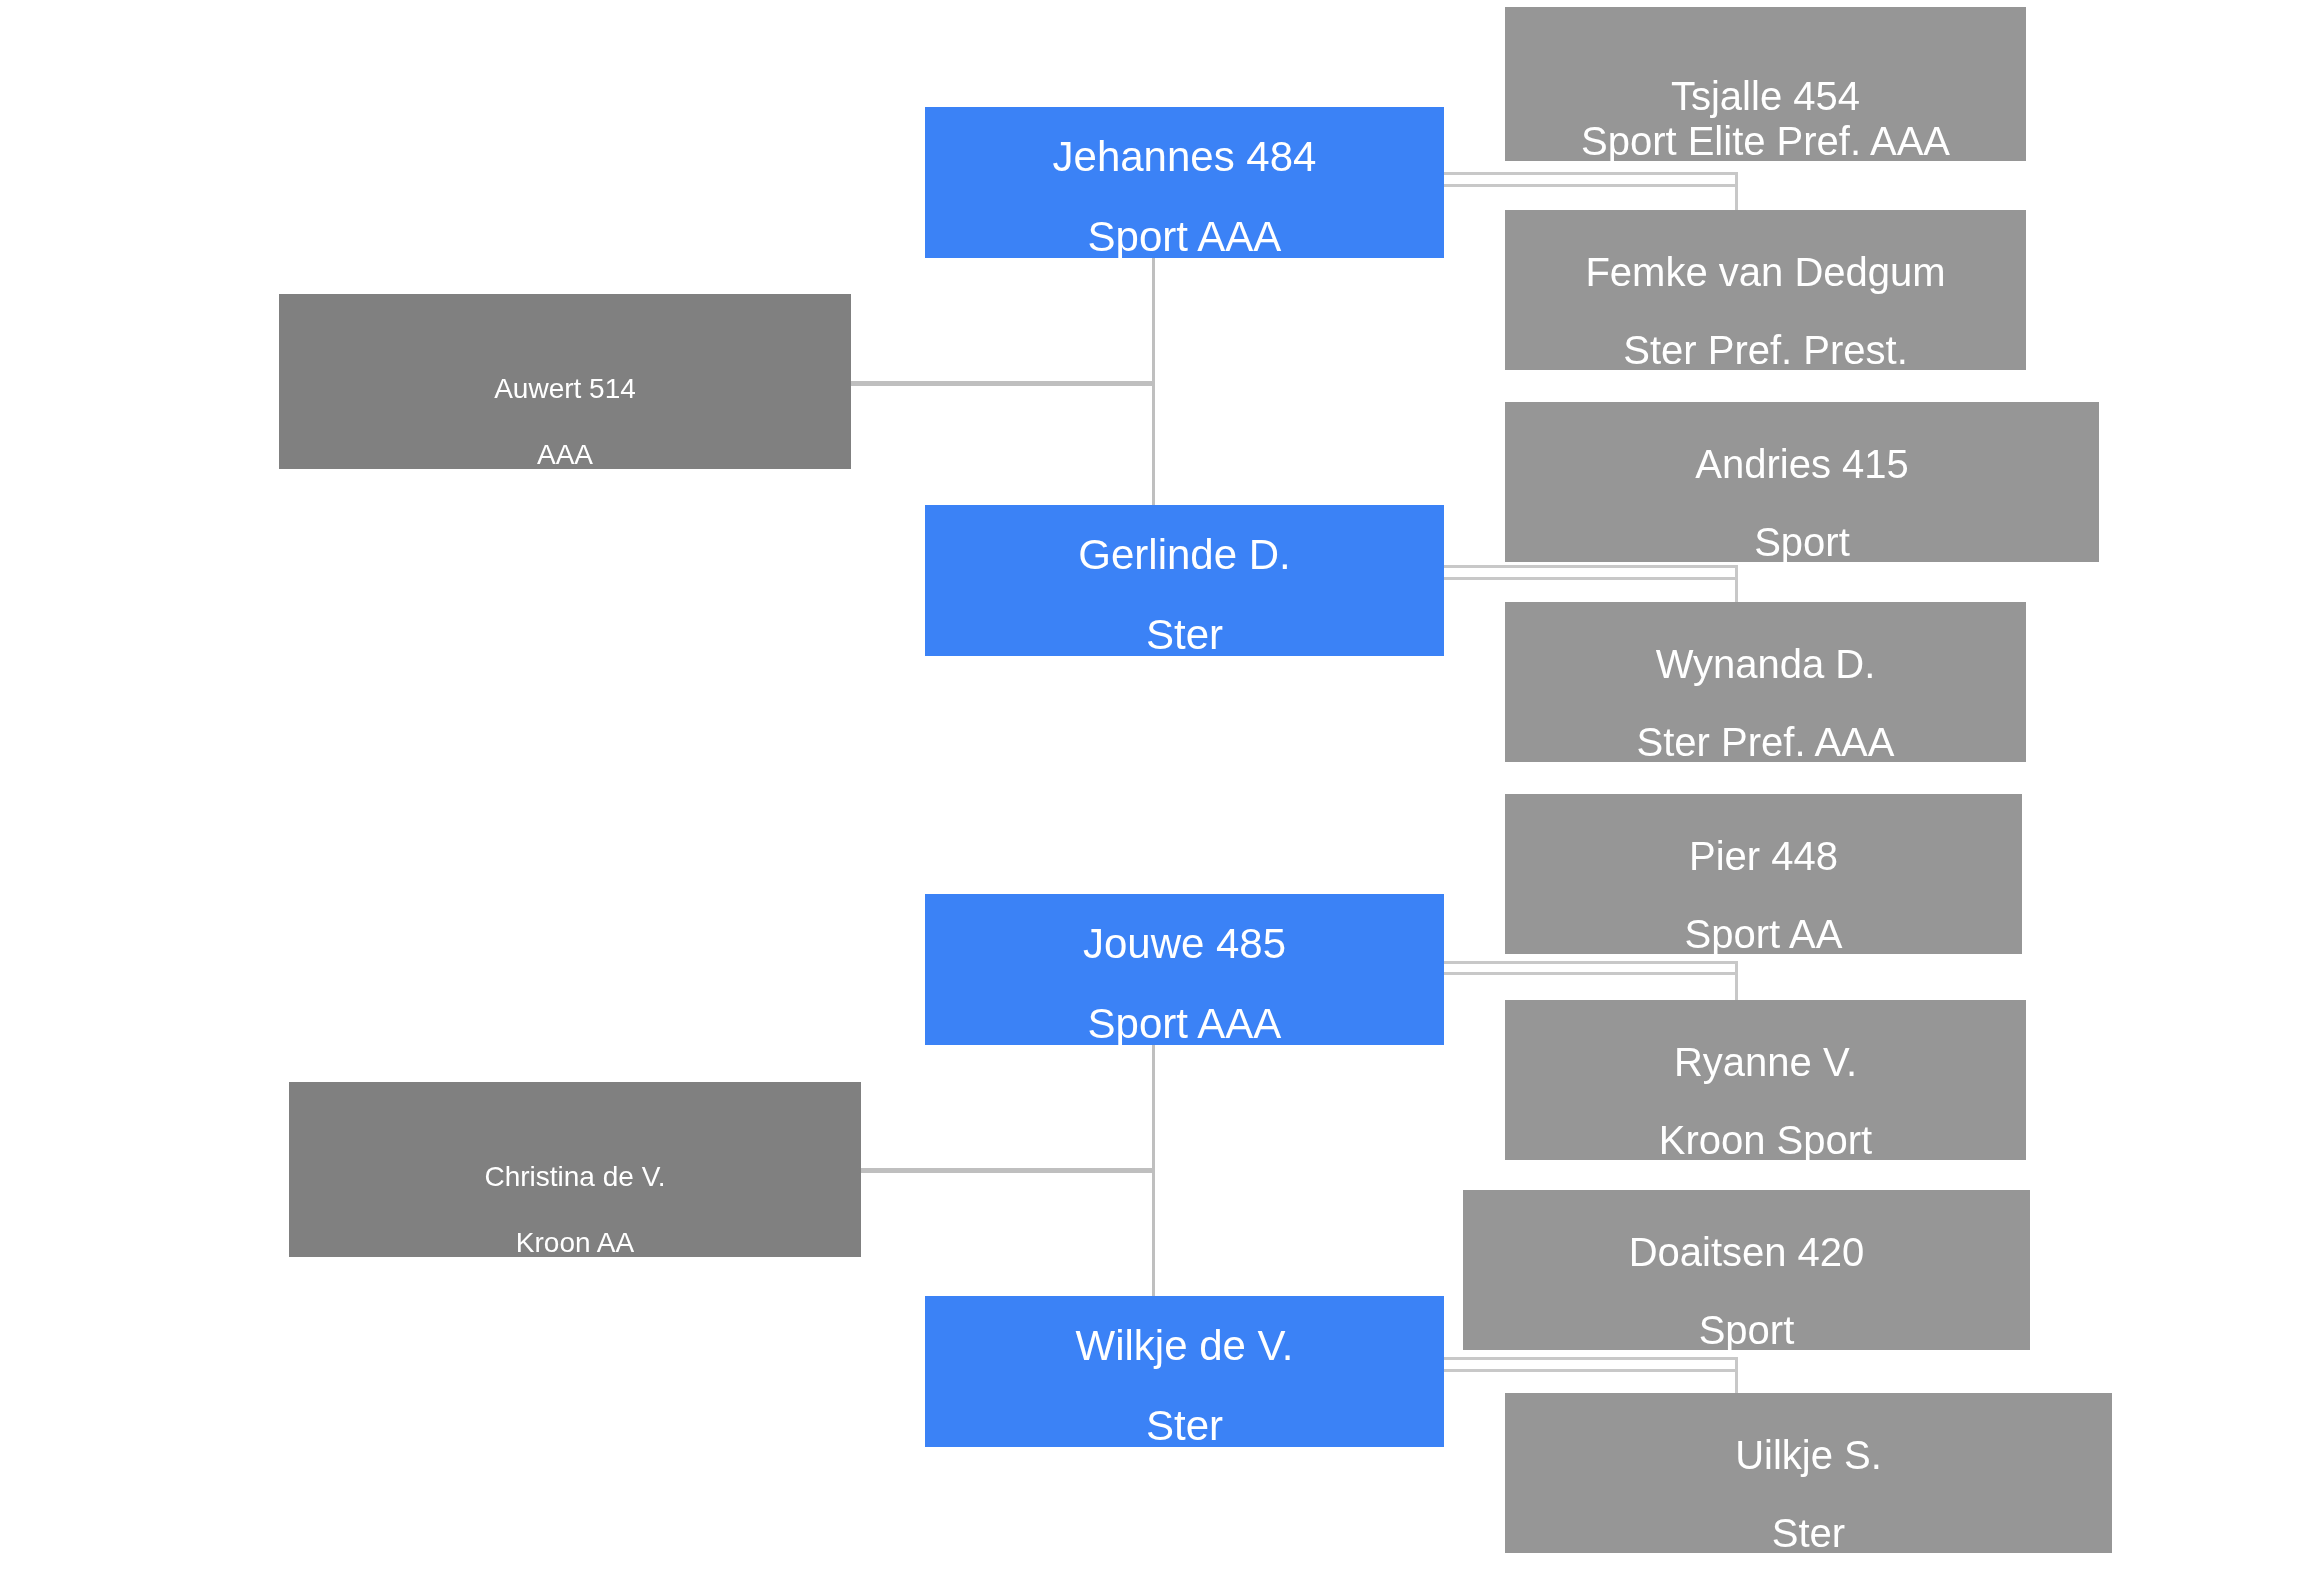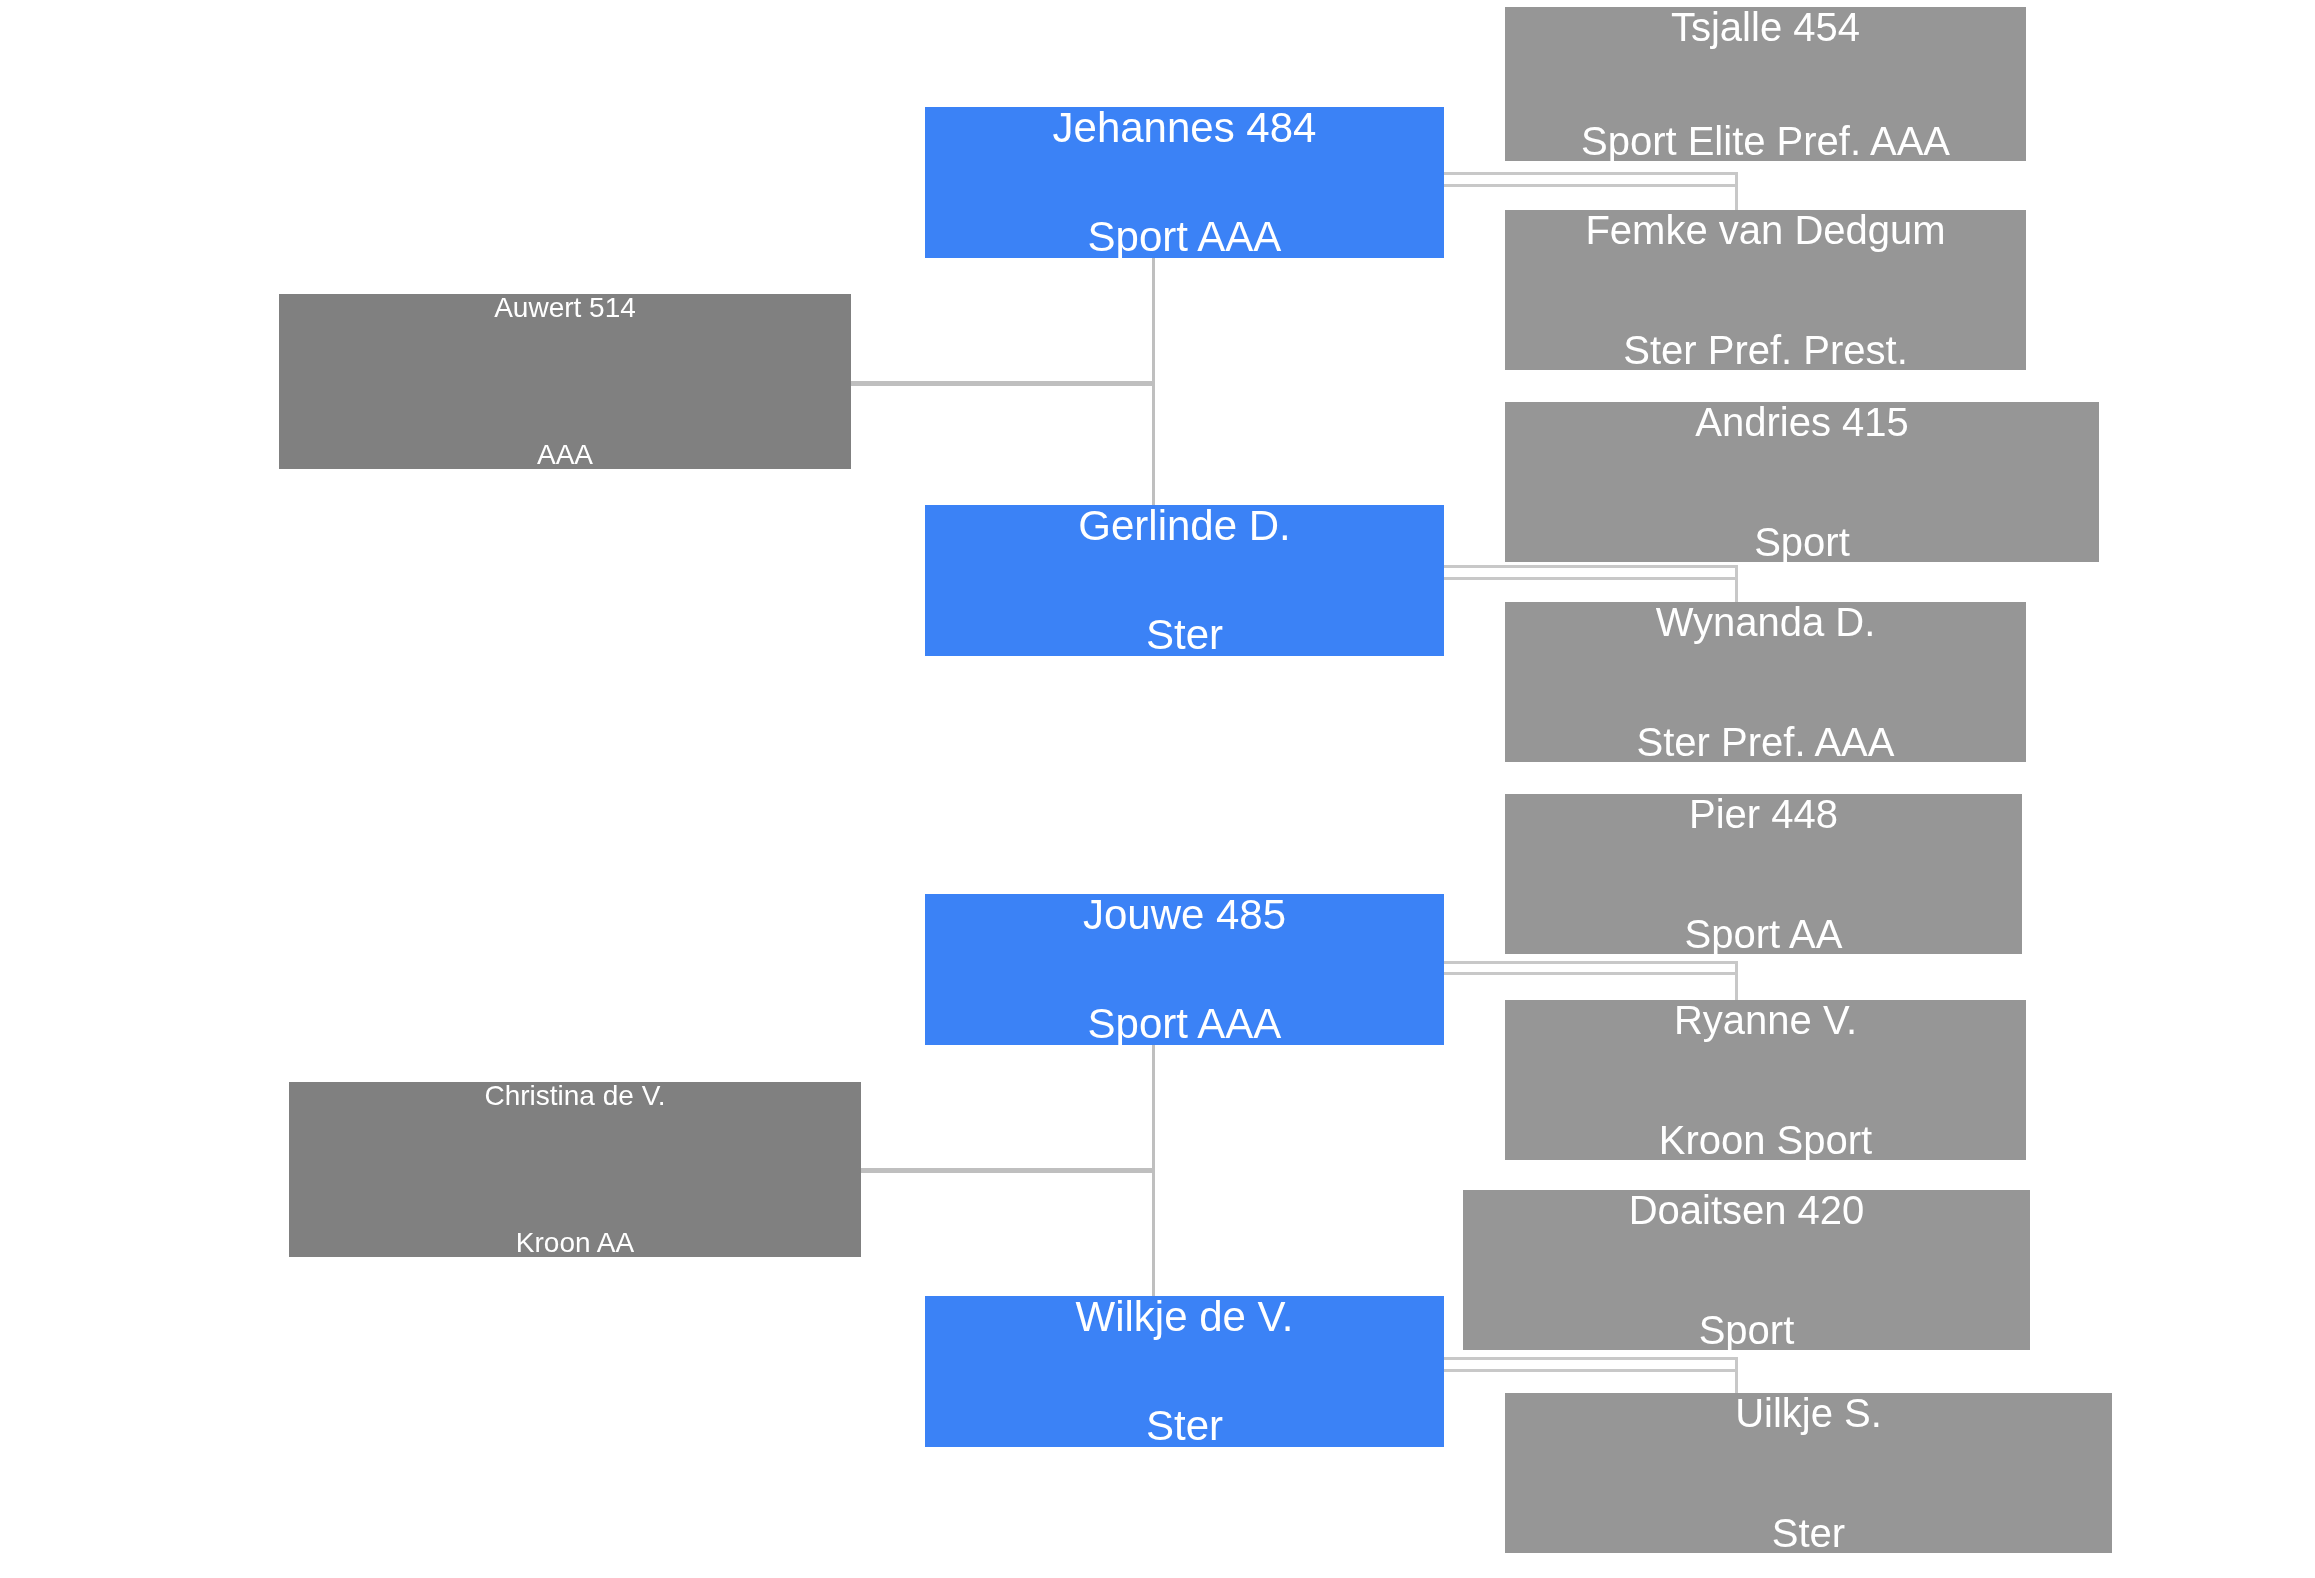--- a/index.html
+++ b/index.html
@@ -20,21 +20,21 @@
     overflow: hidden;
   }
 
   
   .node {
     position: absolute;
     box-sizing: border-box;
     display: flex;
     flex-direction: column;
     align-items: center;
-    justify-content: space-between;
+    justify-content: flex-end;
     color: #ffffff;
     text-align: center;
     line-height: 1.0;
     overflow: hidden;
   }
   .node .ln {
     display: block;
     white-space: nowrap;
   }
 
@@ -111,21 +111,21 @@
 
   <div class="node gen-grand spacing-wide" style="left:1505px; top:602px; width:521px; height:160px;">
     <span class="ln">Wynanda D.</span>
     <span class="ln">Ster Pref. AAA</span>
   </div>
 
   <div class="conn conn-v" style="left:1152px; top:1045px; height:253px;"></div>
 
   <div class="conn conn-h" style="left:859px; top:1168px; width:296px;"></div>
 
-  <div class="node gen-parent spacing-wide" style="left:289px; top:1082px; width:572px; height:175px;gap:12px;">
+  <div class="node gen-parent spacing-wide" style="left:289px; top:1082px; width:572px; height:175px;">
     <span class="ln">Christina de V.</span>
     <span class="ln">Kroon AA</span>
   </div>
 
   <div class="node gen-mid spacing-wide" style="left:925px; top:894px; width:519px; height:151px;">
     <span class="ln">Jouwe 485</span>
     <span class="ln">Sport AAA</span>
   </div>
 
   <div class="node gen-mid spacing-wide" style="left:925px; top:1296px; width:519px; height:151px;">

